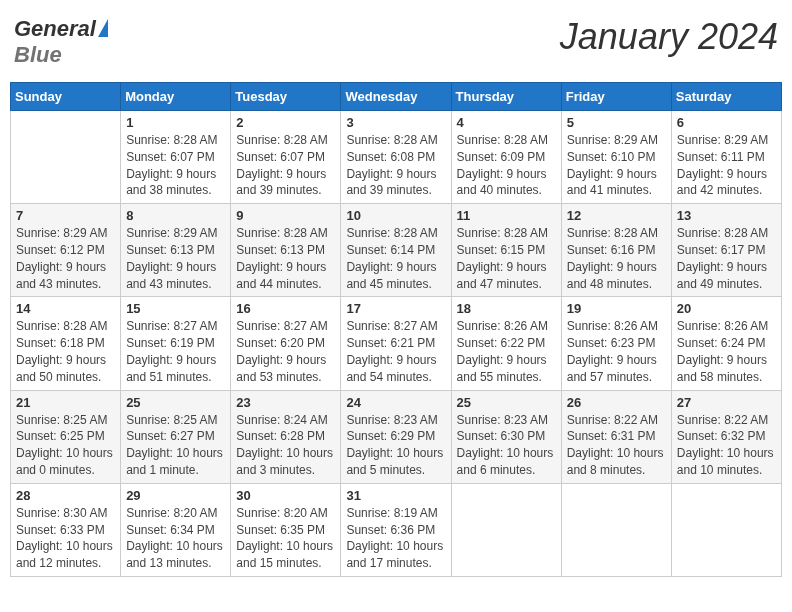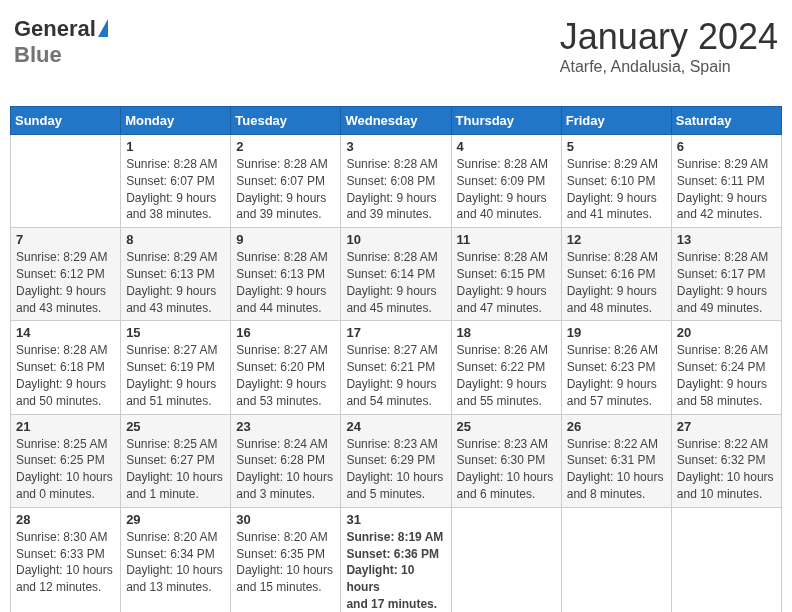--- a/index.html
+++ b/index.html
@@ -7,22 +7,23 @@
       font-family: Arial, sans-serif;
       background: #fff;
       width: 792px;
       min-height: 612px;
       padding: 10px;
     }
     .header-area {
       display: flex;
       justify-content: space-between;
       align-items: flex-start;
-      margin-bottom: 24px;
+      margin-bottom: 8px;
       padding: 6px 4px;
+      font-style: italic;
     }
     .logo {
       display: flex;
       flex-direction: column;
       align-items: flex-start;
     }
     .logo-text {
       display: flex;
       align-items: center;
     }
@@ -107,21 +108,20 @@
 <div class="header-area">
   <div class="logo">
     <div class="logo-text">
       <span class="logo-general">General</span>
       <div class="logo-triangle"></div>
     </div>
     <span class="logo-blue">Blue</span>
   </div>
   <div class="title-area">
     <div class="month-year">January 2024</div>
-    <div class="location">Atarfe, Andalusia, Spain</div>
   </div>
 </div>
 
 <table class="calendar">
   <thead>
     <tr>
     <th>Sunday</th>
         <th>Monday</th>
         <th>Tuesday</th>
         <th>Wednesday</th>
@@ -346,21 +346,21 @@
         </td>
         <td>
           <span class="day-number">30</span>
           <div class="day-info" style="white-space: pre-line;">Sunrise: 8:20 AM
 Sunset: 6:35 PM
 Daylight: 10 hours
 and 15 minutes.</div>
         </td>
         <td>
           <span class="day-number">31</span>
-          <div class="day-info" style="white-space: pre-line; font-weight: bold;">Sunrise: 8:19 AM
+          <div class="day-info" style="white-space: pre-line;">Sunrise: 8:19 AM
 Sunset: 6:36 PM
 Daylight: 10 hours
 and 17 minutes.</div>
         </td>
         <td class="empty-cell"></td>
         <td class="empty-cell"></td>
         <td class="empty-cell"></td>
       </tr>
     </tbody>
 </table>

